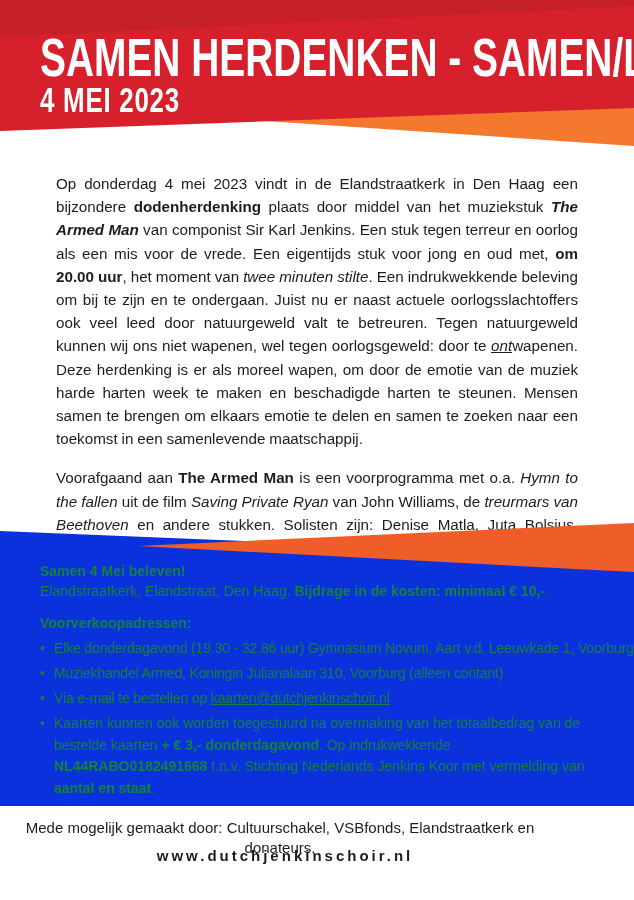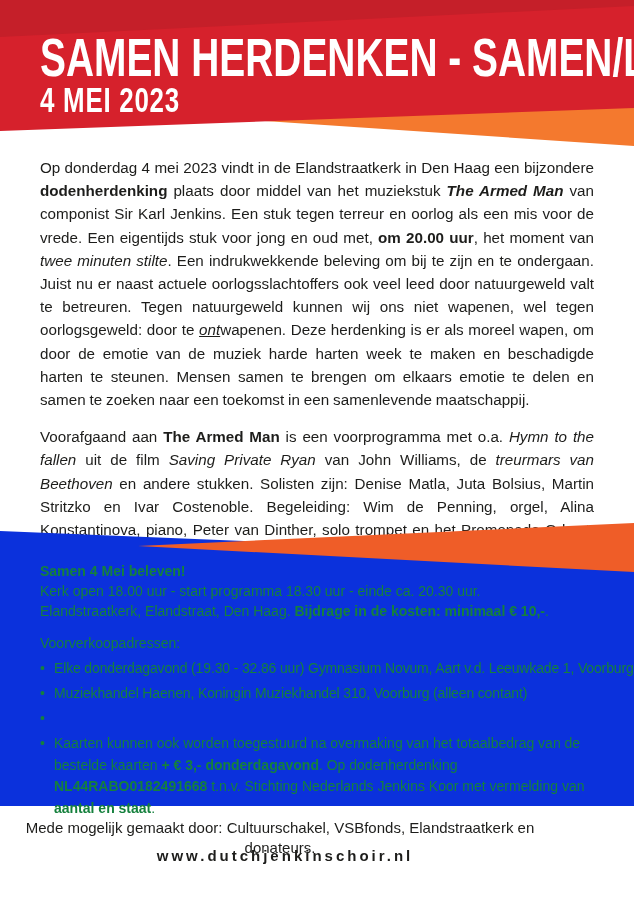--- a/index.html
+++ b/index.html
@@ -29,29 +29,29 @@
     letter-spacing: 0;
   }
   .banner-subtitle {
     font-size: 35px; font-weight: bold; line-height: 34px; margin-top: 0px;
     white-space: nowrap; transform: scaleX(0.74); transform-origin: 0 0;
     letter-spacing: 1px;
   }
 
   
   .body-copy { position: absolute; left: 40px; top: 156px; width: 554px; }
-  .body-copy p { margin: 0; font-size: 15.2px; line-height: 23.2px; text-align: justify; word-spacing: -0.3px; }
+  .body-copy p { margin: 16px; font-size: 15.2px; line-height: 23.2px; text-align: justify; word-spacing: -0.3px; }
   .body-copy p + p { margin-top: 14px; }
   .body-copy p.closing { margin-top: 12px; font-weight: bold; text-align: left; }
 
   
   .blue-copy { position: absolute; left: 40px; top: 561px; width: 560px; color: #15803d; font-size: 14px; }
   .blue-heading { font-weight: bold; line-height: 20px; }
   .blue-line { line-height: 20px; }
-  .presale-heading { font-weight: normal; line-height: 20px; margin-top: 12px; }
+  .presale-heading { font-weight: bold; line-height: 20px; margin-top: 12px; }
   .bullet-row { display: flex; margin-top: 5px; line-height: 20px; }
   .bullet-row .bullet { flex: none; width: 14px; }
   .bullet-row.single { white-space: nowrap; letter-spacing: -0.15px; }
   .bullet-row.multi { line-height: 21.5px; max-width: 556px; }
 
   
   .s-b { font-weight: bold; }
   .s-i { font-style: italic; }
   .s-u { text-decoration: underline; }
 
@@ -83,37 +83,37 @@
     <p><span>Op donderdag 4 mei 2023 vindt in de Elandstraatkerk in Den Haag een bijzondere </span><span class="s-b">dodenherdenking</span><span> plaats door middel van het muziekstuk </span><span class="s-b s-i">The Armed Man</span><span> van componist Sir Karl Jenkins. Een stuk tegen terreur en oorlog als een mis voor de vrede. Een eigentijds stuk voor jong en oud met, </span><span class="s-b">om 20.00 uur</span><span>, het moment van </span><span class="s-i">twee minuten stilte</span><span>. Een indrukwekkende beleving om bij te zijn en te ondergaan. Juist nu er naast actuele oorlogsslachtoffers ook veel leed door natuurgeweld valt te betreuren. Tegen natuurgeweld kunnen wij ons niet wapenen, wel tegen oorlogsgeweld: door te </span><span class="s-i s-u">ont</span><span>wapenen. Deze herdenking is er als moreel wapen, om door de emotie van de muziek harde harten week te maken en beschadigde harten te steunen. Mensen samen te brengen om elkaars emotie te delen en samen te zoeken naar een toekomst in een samenlevende maatschappij.</span></p>
     <p><span>Voorafgaand aan </span><span class="s-b">The Armed Man</span><span> is een voorprogramma met o.a. </span><span class="s-i">Hymn to the fallen</span><span> uit de film </span><span class="s-i">Saving Private Ryan</span><span> van John Williams, de </span><span class="s-i">treurmars van Beethoven</span><span> en andere stukken. Solisten zijn: Denise Matla, Juta Bolsius, Martin Stritzko en Ivar Costenoble. Begeleiding: Wim de Penning, orgel, Alina Konstantinova, piano, Peter van Dinther, solo trompet en het Promenade Orkest. Presentatie: Christian Seijkens.</span></p>
     <p class="closing"><span class="s-b">Het geheel staat onder leiding van dirigent Hans Matla.</span></p>
   </div>
 
   <div class="shape blue-block"></div>
   <div class="shape mid-orange"></div>
 
   <div class="blue-copy">
     <div class="blue-heading">Samen 4 Mei beleven!</div>
-    <div class="blue-line"><span>Kerk open 18.00 uur  -  start programma 18.30 uur  -  einde ca. 20.30 uur.</span></div>
     <div class="blue-line"><span>Elandstraatkerk, Elandstraat, Den Haag. </span><span class="s-b">Bijdrage in de kosten:  minimaal € 10,-</span><span>.</span></div>
     <div class="presale-heading">Voorverkoopadressen:</div>
 
     <div class="bullet-row single">
       <span class="bullet">•</span>
       <span><span>Elke donderdagavond (19.30 - 32.86 uur) Gymnasium Novum, Aart v.d. Leeuwkade 1, Voorburg</span></span>
     </div>
     <div class="bullet-row single">
       <span class="bullet">•</span>
-      <span><span>Muziekhandel Haenen, Koningin Muziekhandel 310, Voorburg (alleen contant)</span></span>
+      <span><span>Muziekhandel Armed, Koningin Julianalaan 310, Voorburg (alleen contant)</span></span>
     </div>
     <div class="bullet-row single">
       <span class="bullet">•</span>
+      <span><span>Via e-mail te bestellen op </span><span class="s-u">kaarten@dutchjenkinschoir.nl</span></span>
     </div>
     <div class="bullet-row multi">
       <span class="bullet">•</span>
-      <span><span>Kaarten kunnen ook worden toegestuurd na overmaking van het totaalbedrag van de bestelde kaarten </span><span class="s-b">+ € 3,- donderdagavond</span><span>. Op dodenherdenking </span><span class="s-b">NL44RABO0182491668</span><span> t.n.v. Stichting Nederlands Jenkins Koor met vermelding van </span><span class="s-b">aantal en staat</span><span>.</span></span>
+      <span><span>Kaarten kunnen ook worden toegestuurd na overmaking van het totaalbedrag van de bestelde kaarten </span><span class="s-b">+ € 3,- donderdagavond</span><span>. Op indrukwekkende </span><span class="s-b">NL44RABO0182491668</span><span> t.n.v. Stichting Nederlands Jenkins Koor met vermelding van </span><span class="s-b">aantal en staat</span><span>.</span></span>
     </div>
   </div>
 
   <div class="footer-credits">Mede mogelijk gemaakt door: Cultuurschakel, VSBfonds, Elandstraatkerk en donateurs.</div>
   <div class="footer-website">www.dutchjenkinschoir.nl</div>
 
 </div>
 
 </body></html>

